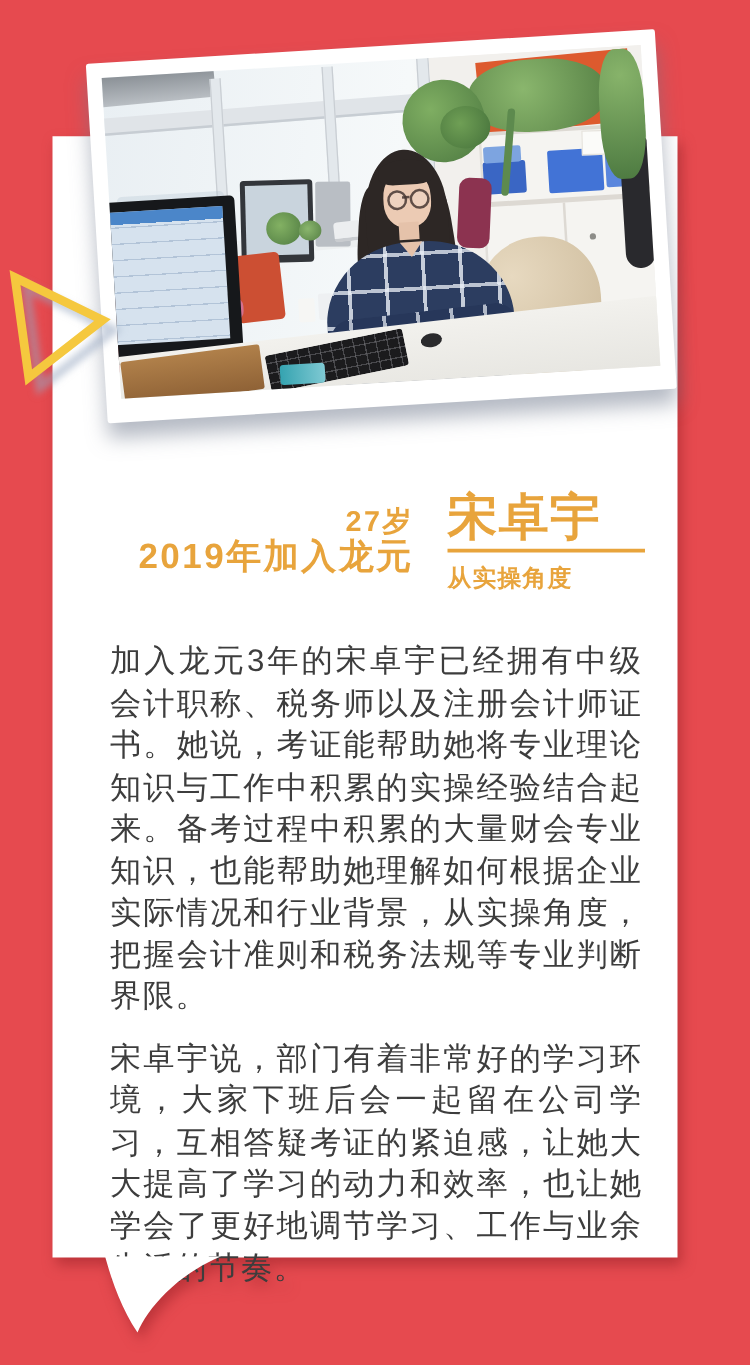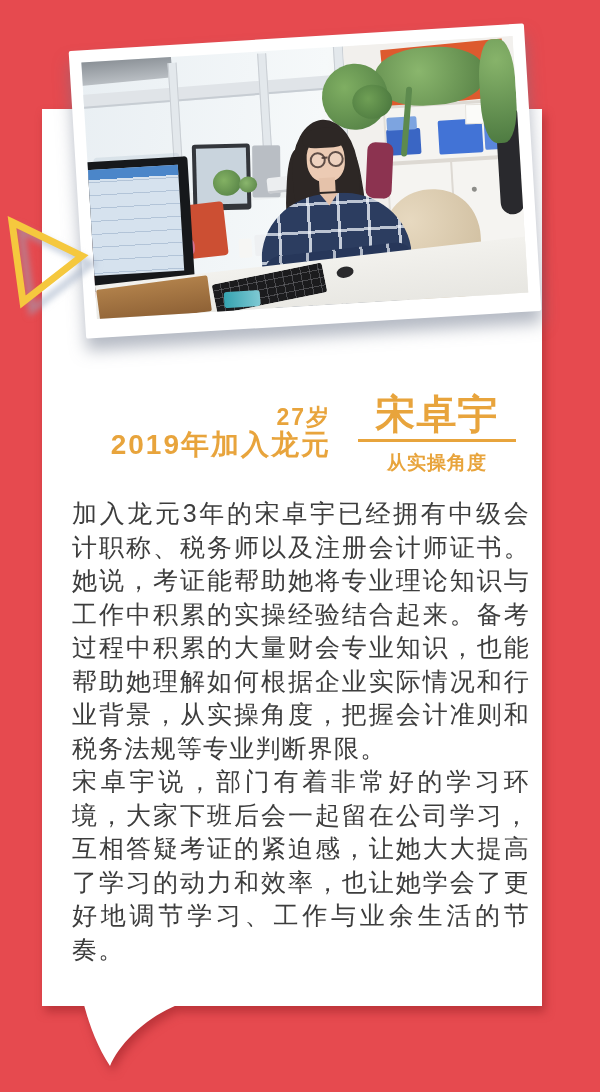--- a/index.html
+++ b/index.html
@@ -18,33 +18,33 @@
     filter:drop-shadow(3px 6px 5px rgba(145,30,36,.5));}
   .card{position:absolute;left:42px;top:97px;width:500px;height:897px;
     background:var(--card-white,#fff);}
   .tail{position:absolute;left:83px;top:993px;width:95px;height:62px;display:block;}
 
   
   .meta{position:absolute;right:211px;top:295px;text-align:right;
     color:var(--accent-gold,#E8A43C);font-weight:bold;line-height:27px;letter-spacing:2px;}
   .meta .age{font-size:23px;}
   .meta .joined{font-size:28px;}
-  .who{position:absolute;left:316px;top:284px;width:158px;text-align:center;}
+  .who{position:absolute;left:316px;top:284px;width:158px;text-align:left;}
   .who .name{font-size:40px;line-height:42px;font-weight:bold;letter-spacing:1px;
     color:var(--accent-gold,#E8A43C);}
   .who .divider{border-bottom:3px solid var(--accent-gold,#E8A43C);margin-top:4px;}
   .who .dept{font-size:19px;font-weight:bold;letter-spacing:1px;margin-top:8px;
     color:var(--accent-gold,#E8A43C);}
 
   
   .bio{position:absolute;left:30px;top:388px;width:458px;
     font-size:25px;line-height:33.5px;letter-spacing:1.2px;
     color:var(--body-text,#3D3D3D);
     text-align:justify;text-justify:inter-character;}
-  .bio p{margin:0;}
+  .bio p{margin:16px;}
 
   
   .photo{position:absolute;left:77px;top:37px;width:456px;height:288px;
     background:#fff;border-radius:2px;box-sizing:border-box;
     padding:12px 12px 19px 12px;
     transform:rotate(-3.5deg);
     box-shadow:0 12px 16px rgba(108,118,138,.5);}
   .scene{position:relative;width:432px;height:257px;overflow:hidden;
     background:linear-gradient(100deg,#e9eff3 0%,#f6f9fa 52%,#f2f0ed 60%);}
   .scene *{position:absolute;}

